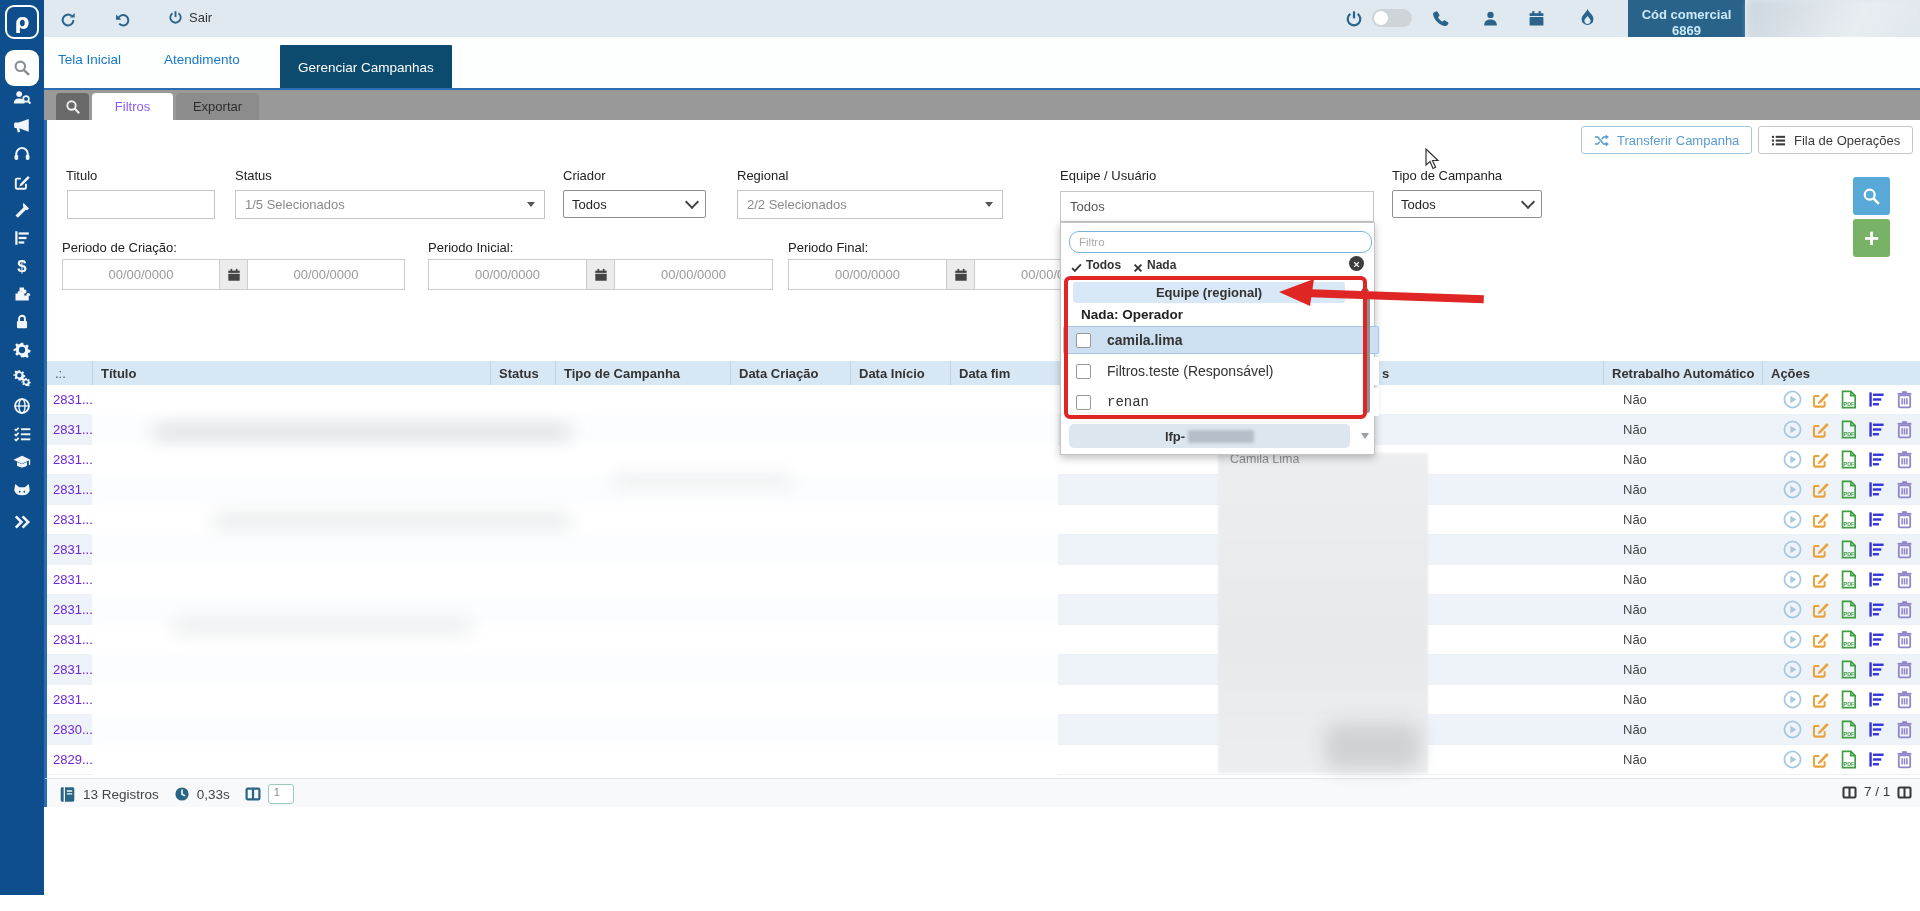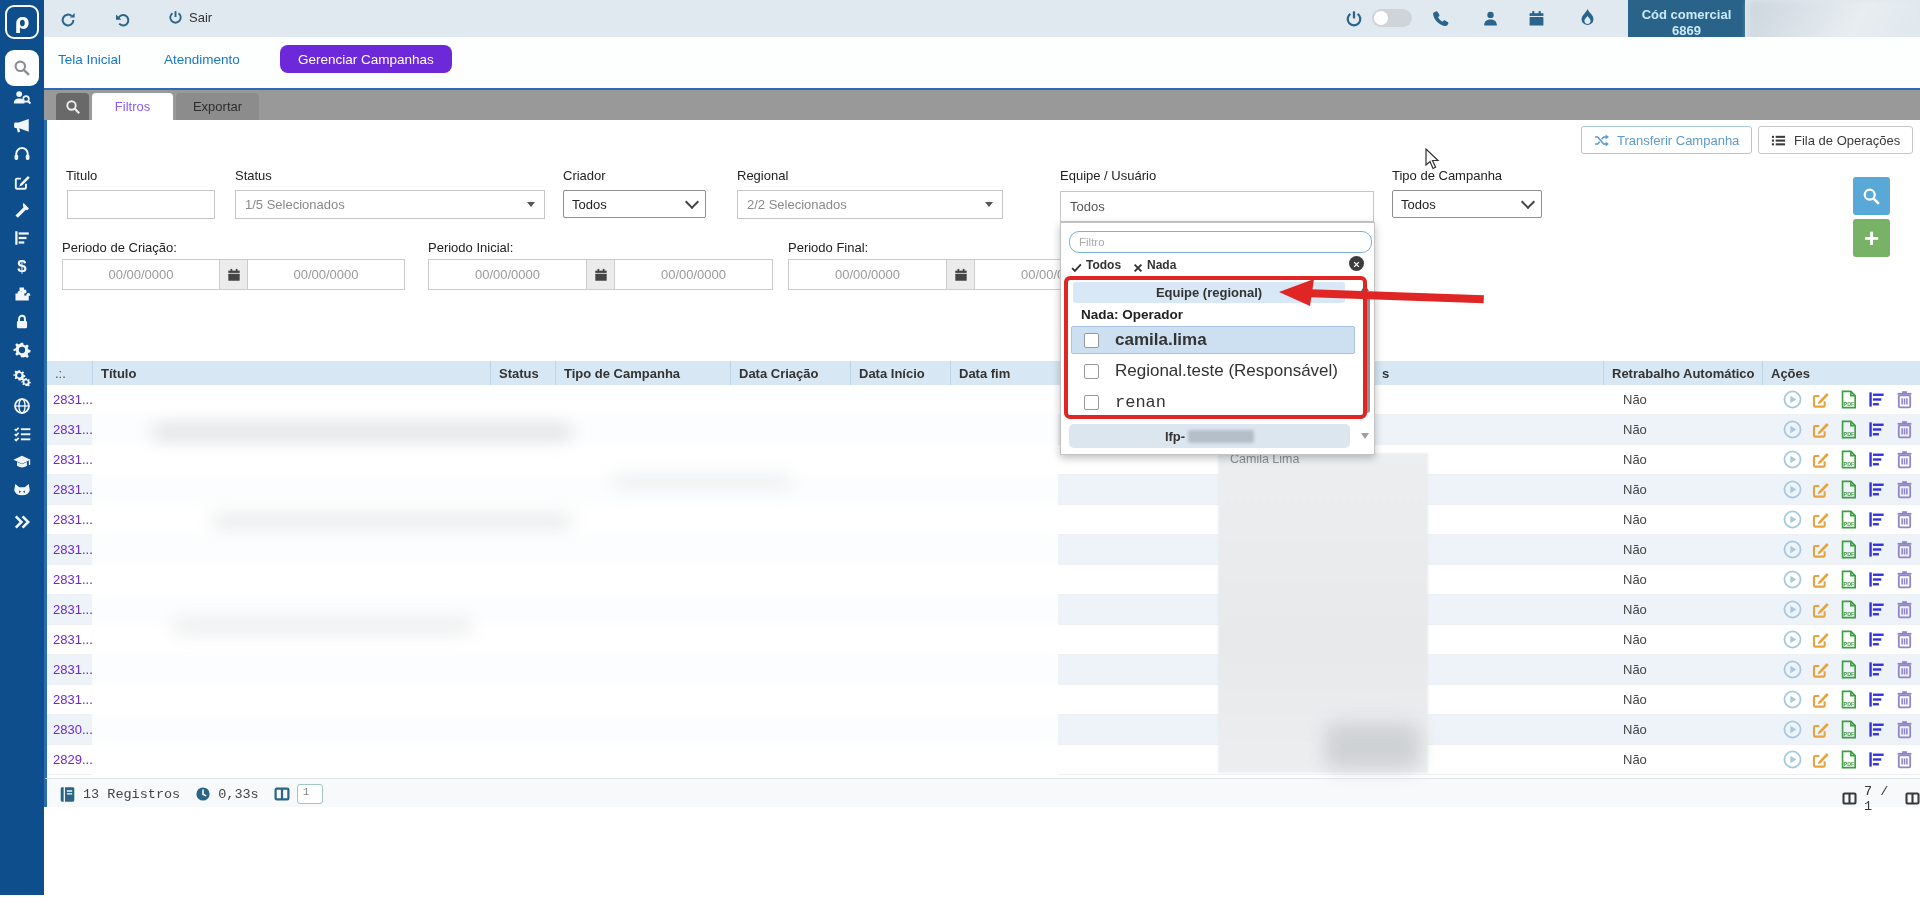--- a/index.html
+++ b/index.html
@@ -25,22 +25,22 @@
   
   .sidebar{left:0;top:44px;width:44px;height:851px;background:#0f4e8c;}
   .sb-active{position:absolute;left:5px;top:6px;width:34px;height:36px;background:#fff;border-radius:9px;
       display:flex;align-items:center;justify-content:center;color:#8a8f94;}
   .sb-item{position:absolute;left:13px;width:18px;height:18px;color:#f2f6fa;}
   .sb-item svg{width:18px;height:18px;}
 
   
   .tabrow{left:44px;top:37px;width:1876px;height:51px;background:#fdfefe;text-align:right;}
   .navlink{position:absolute;top:15px;color:#1878c8;font-size:13.5px;cursor:pointer;}
-  .navactive{position:absolute;left:236px;top:8px;height:28px;padding:0 18px;background:#6d28d9;color:#fff;
-      font-size:13.5px;border-radius:8px;display:flex;align-items:center;}
+  .navactive{position:absolute;left:236px;top:8px;height:44px;padding:0 18px;background:#0c4a6e;color:#fff;
+      font-size:13.5px;border-radius:1px;display:flex;align-items:center;}
 
   
   .strip{left:44px;top:88px;width:1876px;height:32px;background:#999;border-top:2px solid #2a6db5;box-sizing:border-box;}
   .ftab{position:absolute;top:3px;height:27px;border-radius:4px 4px 0 0;display:flex;align-items:center;justify-content:center;font-size:13px;}
   .panel{left:44px;top:120px;width:1876px;height:658px;background:#fff;border-left:3px solid #2a6db5;box-sizing:border-box;}
   .footerbar{left:44px;top:778px;width:1876px;height:29px;background:#f7f9fa;border-left:3px solid #2a6db5;
       border-top:1px solid #e2e6ea;box-sizing:border-box;}
 
   
   .flabel{position:absolute;font-size:13px;color:#222;}
@@ -75,40 +75,40 @@
   .aic svg{width:19px;height:19px;}
   .c-play{color:#a6c9e0}.c-edit{color:#e8a23d}.c-pdf{color:#3f9e42}.c-stats{color:#3232d8}.c-trash{color:#9184c8}
 
   .blurover{left:92px;top:385px;width:966px;height:390px;background:rgba(255,255,255,0.82);backdrop-filter:blur(4px);z-index:2;}
   .blob{position:absolute;background:#d9dcde;border-radius:12px;filter:blur(9px);}
   .strip-blur{left:1218px;top:453px;width:210px;height:320px;z-index:2;
       background:linear-gradient(180deg,#eceef0,#e7e9eb 60%,#eceef0);filter:blur(1px);}
   .behind-name{left:1230px;top:452px;z-index:3;font-size:12.5px;color:#8d9298;filter:blur(0.4px);}
 
   
-  .f-item{position:absolute;top:5px;display:flex;align-items:center;gap:7px;font-size:13.5px;color:#444;font-family:Liberation Mono, monospace;}
+  .f-item{position:absolute;top:5px;display:flex;align-items:center;gap:7px;font-size:13.5px;color:#444;}
   .teal{color:#2a6585;}
   .pagebox{width:26px;height:20px;border:1px solid #9fc9bd;border-radius:3px;font-size:11px;color:#888;
       display:flex;align-items:flex-start;padding:1px 0 0 5px;box-sizing:border-box;background:#fff;}
 
   
   .eq-input{left:1060px;top:191px;width:314px;height:31px;z-index:5;}
   .dd-panel{left:1060px;top:222px;width:313px;height:231px;background:#fff;border:1px solid #c3c3c3;
       box-shadow:0 3px 8px rgba(0,0,0,.25);z-index:5;}
   .dd-filter{position:absolute;left:8px;top:8px;width:283px;height:20px;border:1px solid #7ab3d8;border-radius:10px;
       font-size:11.5px;color:#aaa;display:flex;align-items:center;padding:0 9px;}
   .dd-sel{position:absolute;top:35px;font-size:12px;color:#333;display:flex;align-items:center;gap:4px;font-weight:bold;}
   .dd-close{position:absolute;right:10px;top:33px;width:15px;height:15px;border-radius:50%;background:#3d3d3d;color:#fff;
       display:flex;align-items:center;justify-content:center;}
   .dd-close svg{width:7px;height:7px;}
   .eq-header{position:absolute;left:12px;top:59px;width:272px;height:21px;background:#d9e8f6;border-radius:3px;
       font-size:13px;font-weight:bold;color:#333;display:flex;align-items:center;justify-content:center;}
   .grp{position:absolute;left:20px;top:84px;font-size:13.5px;font-weight:bold;color:#222;}
-  .dd-item{position:absolute;left:10px;width:284px;height:28px;display:flex;align-items:center;gap:16px;
-      font-size:17px;color:#333;padding-left:12px;box-sizing:border-box;background:#fff;border:1px solid transparent;}
+  .dd-item{position:absolute;left:2px;width:316px;height:28px;display:flex;align-items:center;gap:16px;
+      font-size:14px;color:#333;padding-left:12px;box-sizing:border-box;background:#fff;border:1px solid transparent;}
   .dd-item.hl{background:#cde0f2;border:1px solid #a8c6e4;border-radius:2px;font-weight:bold;}
   .cbx{width:13px;height:13px;border:1.5px solid #999;border-radius:2px;background:#fff;}
   .lfp{position:absolute;left:8px;top:201px;width:281px;height:24px;background:#dce6ef;border-radius:5px;
       font-size:13px;font-weight:bold;color:#333;display:flex;align-items:center;justify-content:center;gap:3px;}
   .lfp .smear{width:66px;height:13px;background:#b5bfc9;border-radius:2px;filter:blur(1.5px);}
   .sbar-up{position:absolute;right:5px;top:62px;width:0;height:0;border-left:4px solid transparent;border-right:4px solid transparent;border-bottom:6px solid #666;}
   .sbar-th{position:absolute;right:4px;top:72px;width:7px;height:118px;background:#8f8f8f;border-radius:3px;}
   .sbar-dn{position:absolute;right:5px;top:210px;width:0;height:0;border-left:4px solid transparent;border-right:4px solid transparent;border-top:6px solid #9aa0a6;}
 
   .redrect{left:1064px;top:276px;width:303px;height:143px;border:4px solid #e02525;border-radius:6px;z-index:6;box-sizing:border-box;}
@@ -1028,21 +1028,21 @@
       </div>
     <div class="eq-header">Equipe (regional)</div>
     <div class="grp">Nada: Operador</div>
     <div id="dd-items">
         <div class="dd-item hl" style="top: 103px;">
           <span class="cbx"></span>
           <span>camila.lima</span>
         </div>
         <div class="dd-item" style="top: 134px;">
           <span class="cbx"></span>
-          <span>Regional.teste (Responsável)</span>
+          <span>Filtros.teste (Responsável)</span>
         </div>
         <div class="dd-item" style="top: 165px; font-family: Liberation Mono, monospace;">
           <span class="cbx"></span>
           <span>renan</span>
         </div>
       </div>
     <div class="lfp">
       <span>lfp-</span>
       <span class="smear"></span>
     </div>

